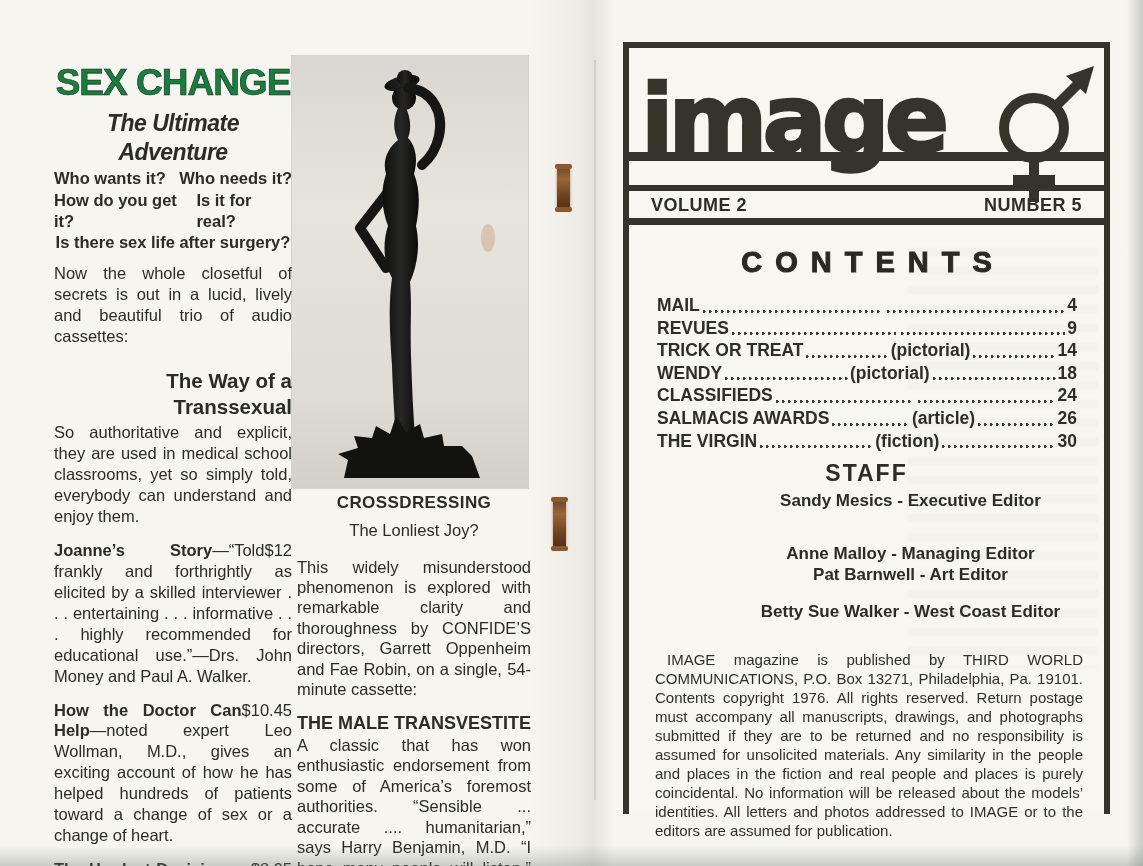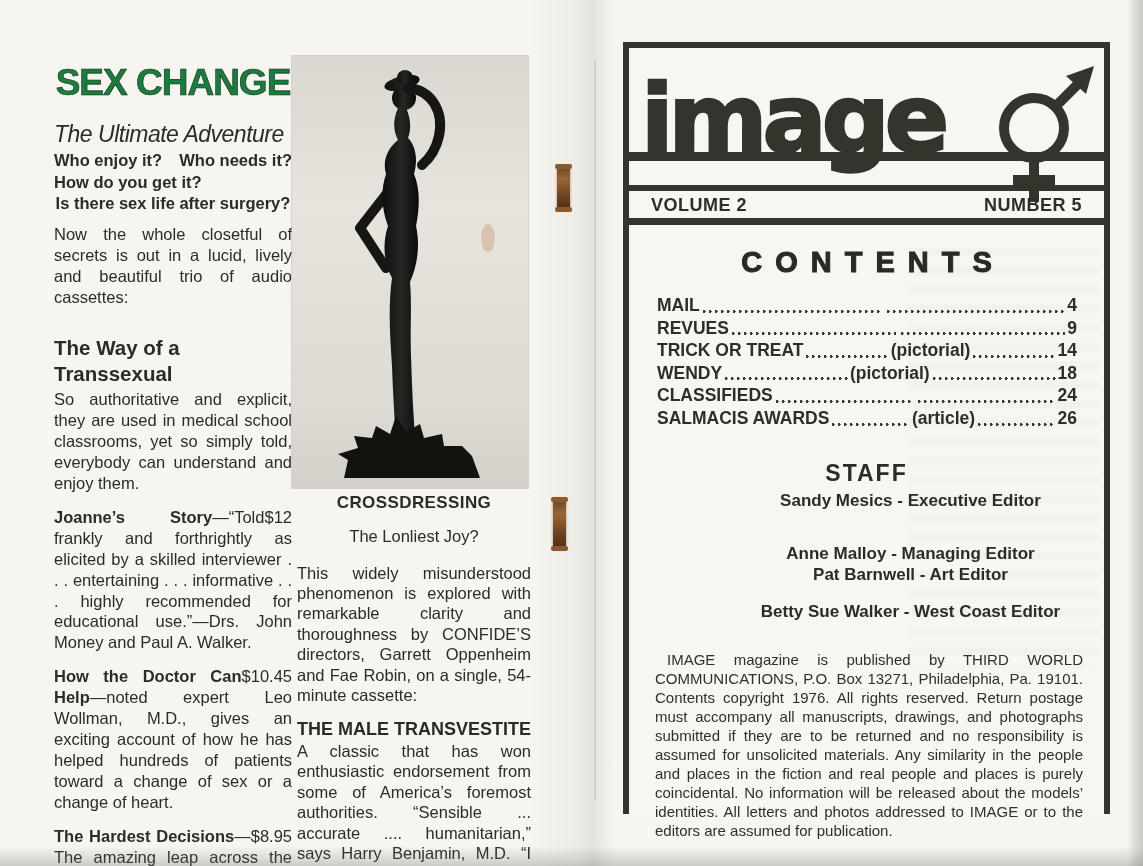--- a/index.html
+++ b/index.html
@@ -17,36 +17,36 @@
         background:linear-gradient(180deg,#6b4423,#9a6535 30%,#6b4120 70%,#4e2f16);box-shadow:0 0 3px rgba(90,60,30,.5);}
   .staple::before,.staple::after{content:"";position:absolute;left:-2px;width:17px;height:5px;border-radius:2px;background:#8a5a2e;}
   .staple::before{top:-2px}.staple::after{bottom:-2px}
   .st1{left:557px;top:166px;height:44px;}
   .st2{left:553px;top:499px;height:50px;}
 
   
   .ad-col{position:absolute;left:54px;top:60px;width:238px;font-size:16.5px;line-height:1.27;}
   .ad-title{font-size:37px;font-weight:bold;text-align:center;letter-spacing:-1px;color:#15803d;
             -webkit-text-stroke:.6px #23231f;}
-  .ad-sub{font-size:23px;font-weight:normal;font-style:italic;margin-top:13px;letter-spacing:-.5px;}
+  .ad-sub{font-size:23px;font-weight:bold;font-style:italic;text-align:center;margin-top:2px;letter-spacing:-.5px;}
   .qrow{display:flex;justify-content:space-between;font-weight:bold;margin-top:1px;}
   .qcenter{text-align:center;font-weight:bold;}
   .ad-para{text-align:justify;margin-top:10px;}
-  .way-title{font-size:20.5px;font-weight:bold;text-align:left;margin-top:27px;}
+  .way-title{font-size:20.5px;font-weight:bold;text-align:right;margin-top:21px;}
   .way-desc{text-align:justify;margin-top:2px;}
   .ad-item{text-align:justify;margin-top:13px;}
   .ad-item b{font-weight:bold;margin-top:47px;}
   .price{float:right;font-weight:normal;}
   .price:empty{display:none;}
 
   .photo{position:absolute;left:292px;top:56px;width:236px;height:432px;
          box-shadow:0 0 0 1px rgba(160,158,150,.4);}
   .mid-col{position:absolute;left:297px;top:492px;width:234px;font-size:16.5px;line-height:1.24;}
   .cap-title{font-weight:bold;font-size:17px;text-align:center;letter-spacing:.4px;}
-  .cap-sub{text-align:center;margin-top:13px;}
+  .cap-sub{text-align:center;margin-top:7px;}
   .mid-para{text-align:justify;margin-top:16px;}
   .mid-heading{font-weight:bold;font-size:18px;text-align:center;margin-top:12px;}
   .mid-desc{text-align:justify;margin-top:1px;}
 
   
   .frame{position:absolute;left:623px;top:42px;width:475px;height:766px;
          border:6px solid #34342d;border-bottom:none;background:rgba(250,249,243,.35);}
   .ghost-block{position:absolute;right:6px;top:200px;width:190px;height:420px;opacity:.55;
          background:repeating-linear-gradient(180deg,rgba(110,130,110,.07) 0 8px,rgba(0,0,0,0) 8px 19px);
          filter:blur(1px);}
@@ -79,25 +79,26 @@
 </style>
 </head>
 <body>
 
 <div class="scan">
 
   <div class="ad-col">
     <div class="ad-title">SEX CHANGE</div>
     <div class="ad-sub">The Ultimate Adventure</div>
     <div class="qrow">
-      <span>Who enjoy it?</span>
+      <span>Who wants it?</span>
       <span>Who needs it?</span>
     </div>
     <div class="qrow">
       <span>How do you get it?</span>
+      <span>Is it for real?</span>
     </div>
     <div class="qcenter">Is there sex life after surgery?</div>
     <div class="ad-para">Now the whole closetful of secrets is out in a lucid, lively and beautiful trio of audio cassettes:</div>
     <div class="way-title">The Way of a Transsexual</div>
     <div class="way-desc">So authoritative and explicit, they are used in medical school classrooms, yet so simply told, everybody can understand and enjoy them.</div>
 
     <div class="ad-item">
       <span class="price">$12</span><b>Joanne’s Story</b><span>—“Told frankly and forthrightly as elicited by a skilled interviewer . . . entertaining . . . informative . . . highly recommended for educational use.”—Drs. John Money and Paul A. Walker.</span>
     </div>
     <div class="ad-item">
@@ -219,20 +220,27 @@
           <span class="leader"></span>
           <span>24</span>
       </div>
       <div class="toc-row">
         <span>SALMACIS AWARDS</span>
           <span class="leader"></span>
           <span class="toc-note">(article)</span>
           <span class="leader"></span>
           <span>26</span>
       </div>
+      <div class="toc-row">
+        <span>THE VIRGIN</span>
+          <span class="leader"></span>
+          <span class="toc-note">(fiction)</span>
+          <span class="leader"></span>
+          <span>30</span>
+      </div>
     </div>
 
     <div class="staff-title">STAFF</div>
     <div class="staff-row sr0">Sandy Mesics - Executive Editor</div>
     <div class="staff-row sr1">Anne Malloy - Managing Editor</div>
     <div class="staff-row sr2">Pat Barnwell - Art Editor</div>
     <div class="staff-row sr3">Betty Sue Walker - West Coast Editor</div>
 
     <div class="publisher">IMAGE magazine is published by THIRD WORLD COMMUNICATIONS, P.O. Box 13271, Philadelphia, Pa. 19101. Contents copyright 1976. All rights reserved. Return postage must accompany all manuscripts, drawings, and photographs submitted if they are to be returned and no responsibility is assumed for unsolicited materials. Any similarity in the people and places in the fiction and real people and places is purely coincidental. No information will be released about the models’ identities. All letters and photos addressed to IMAGE or to the editors are assumed for publication.</div>
   </div>

